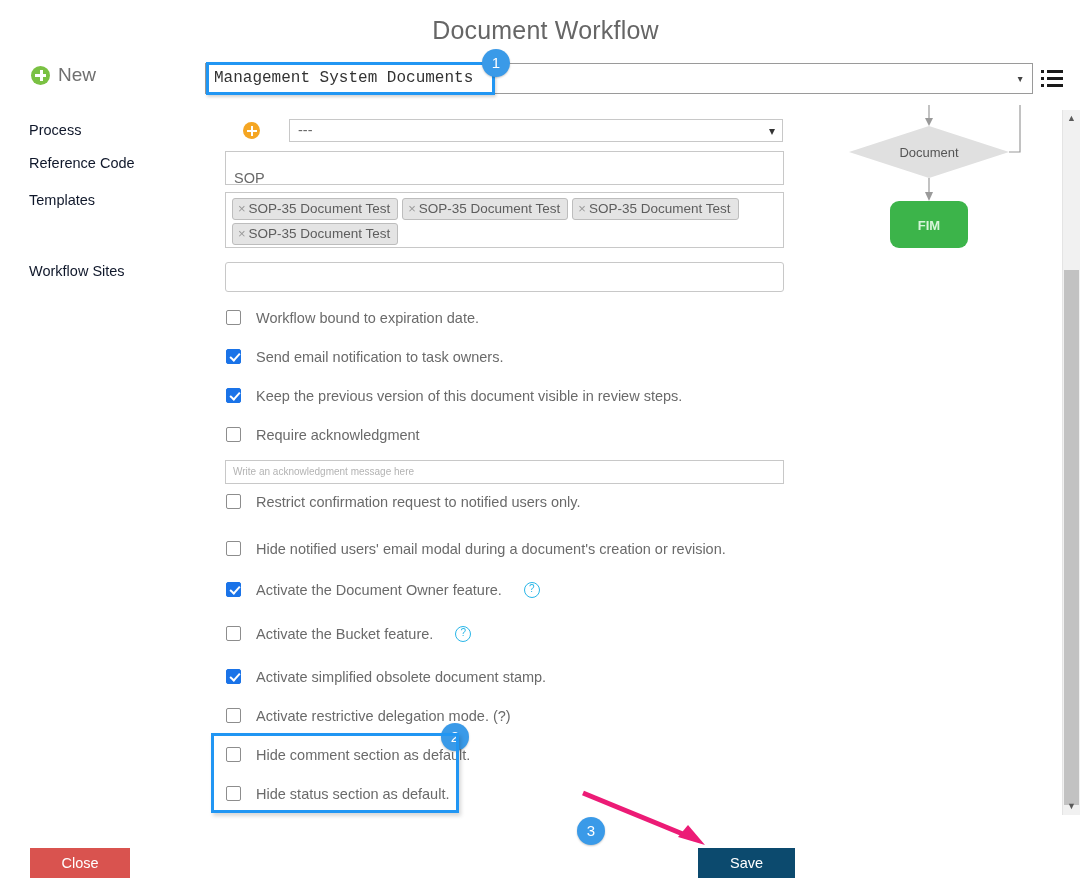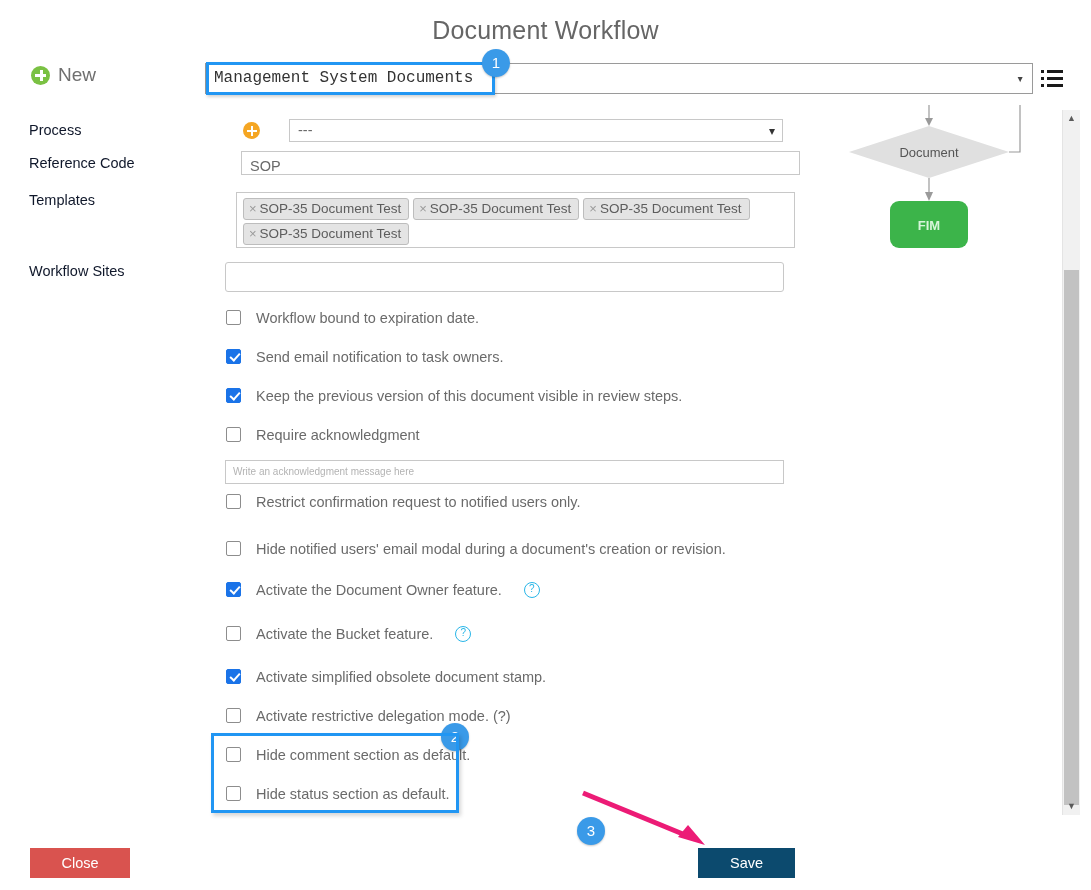--- a/index.html
+++ b/index.html
@@ -158,23 +158,22 @@
     overflow: hidden;
   }
   .field.sel .caret {
     position: absolute;
     right: 7px; top: 50%;
     transform: translateY(-50%);
     font-size: 12px;
     color: #333;
   }
   .field.txt {
-    padding: 4px 8px;
+    padding: 16px 8px;
     line-height: 21px;
-    margin-left: 16px;
   }
 
   .orange-plus {
     position: absolute;
     left: 243px; top: 122px;
     width: 17px; height: 17px;
     border-radius: 50%;
     background: #f5a623;
     cursor: pointer;
   }
@@ -186,21 +185,20 @@
 
   
   .chipbox {
     position: absolute;
     left: 225px; top: 192px;
     width: 559px; height: 56px;
     box-sizing: border-box;
     border: 1px solid #c8c8c8;
     background: #fff;
     padding: 5px 6px;
-    margin-left: 11px;
   }
   .chip {
     display: inline-block;
     background: #e4e4e4;
     border: 1px solid #bdbdbd;
     border-radius: 3px;
     font-size: 13.5px;
     color: #5d5d5d;
     padding: 1px 7px 2px 5px;
     margin: 0 4px 3px 0;

